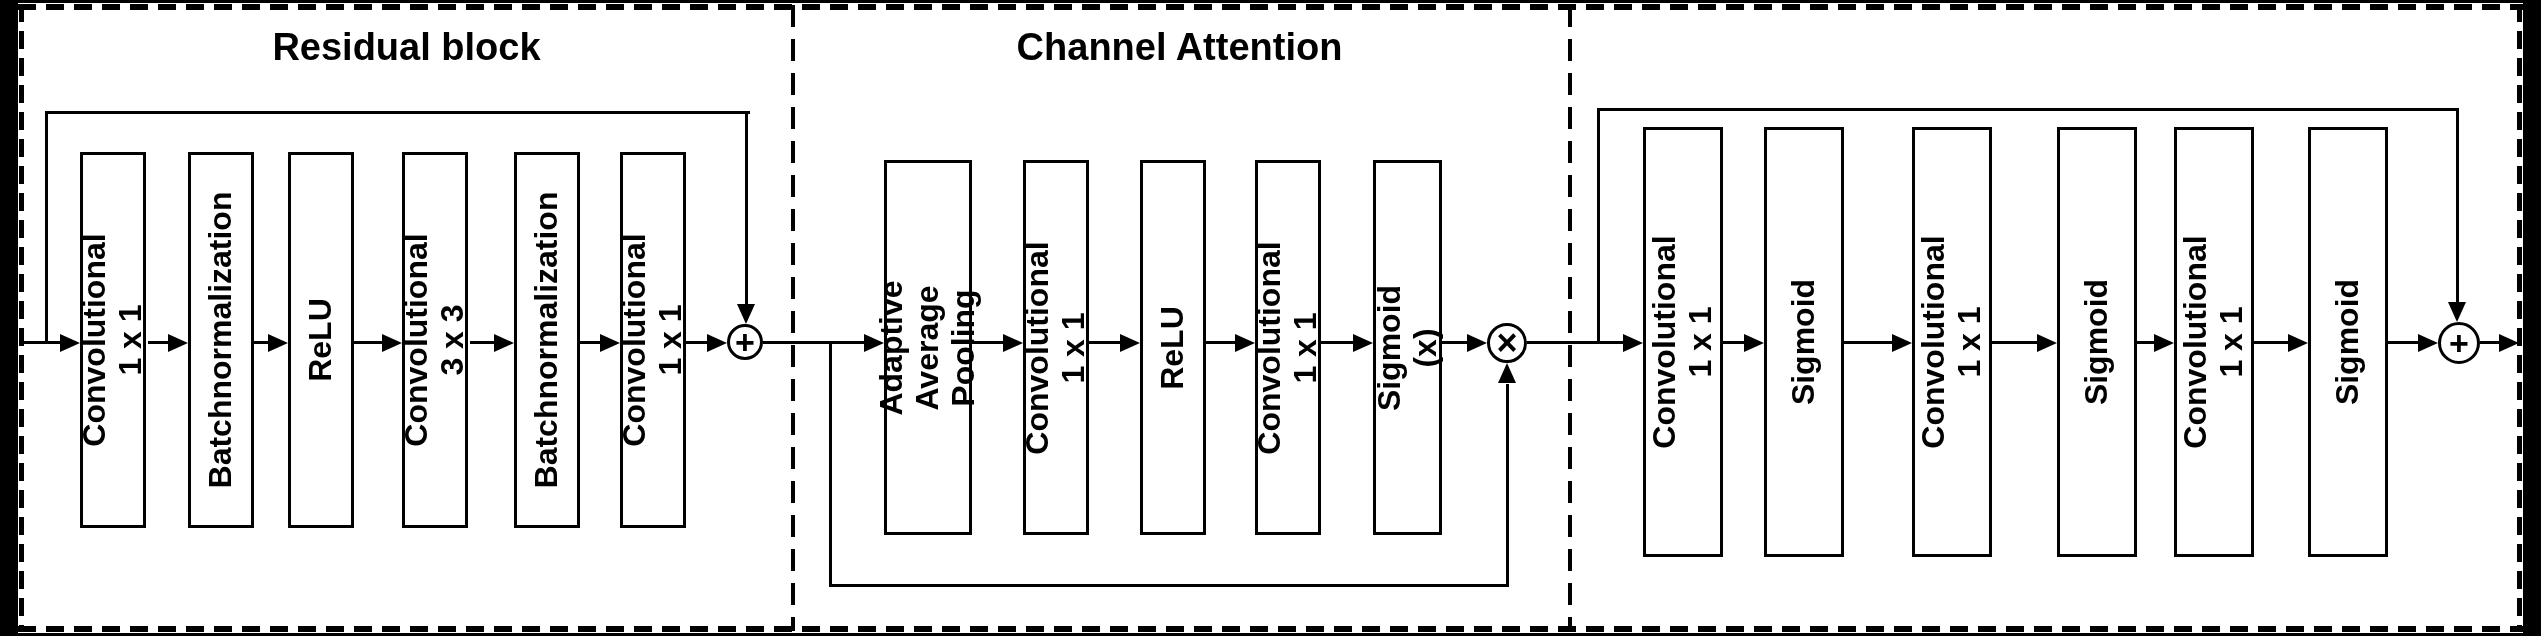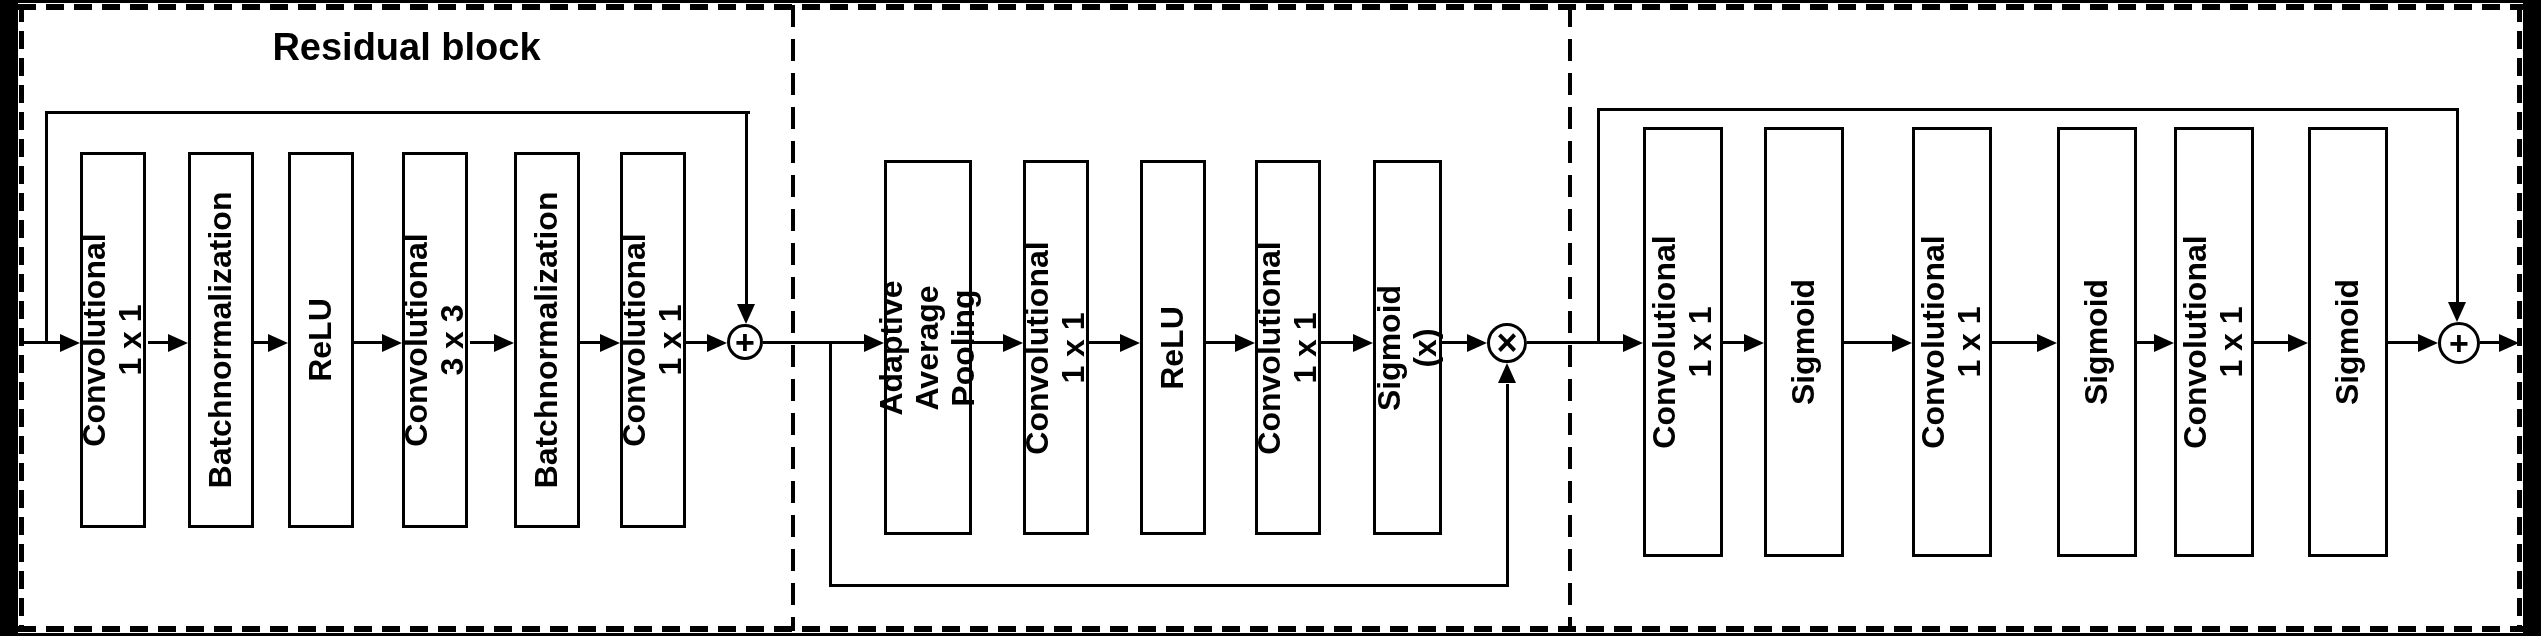--- a/index.html
+++ b/index.html
@@ -66,20 +66,21 @@
 
   <div class="dash-h" style="left:18px;top:4px;width:2505px;"></div>
   <div class="dash-h" style="left:18px;top:626px;width:2505px;"></div>
   <div class="dash-v" style="left:19px;top:4px;height:628px;"></div>
   <div class="dash-v" style="left:2517px;top:4px;height:628px;"></div>
 
   <div class="separator" style="left:791px;"></div>
   <div class="separator" style="left:1568px;"></div>
 
   <div class="stitle" style="left:22px;width:769px;">Residual block</div>
+  <div class="stitle" style="left:791px;width:777px;">Channel Attention</div>
 
   <div class="vl" style="left:45px;top:111px;height:230px;"></div>
   <div class="hl" style="left:45px;top:111px;width:705px;"></div>
   <div class="vl" style="left:745px;top:111px;height:193px;"></div>
   <div class="ad" style="left:737px;top:304px;"></div>
 
   <div class="hl" style="left:22px;top:341px;width:40px;"></div>
   <div class="ar" style="left:60px;"></div>
   <div class="hl" style="left:148px;top:341px;width:22px;"></div>
   <div class="ar" style="left:168px;"></div>

